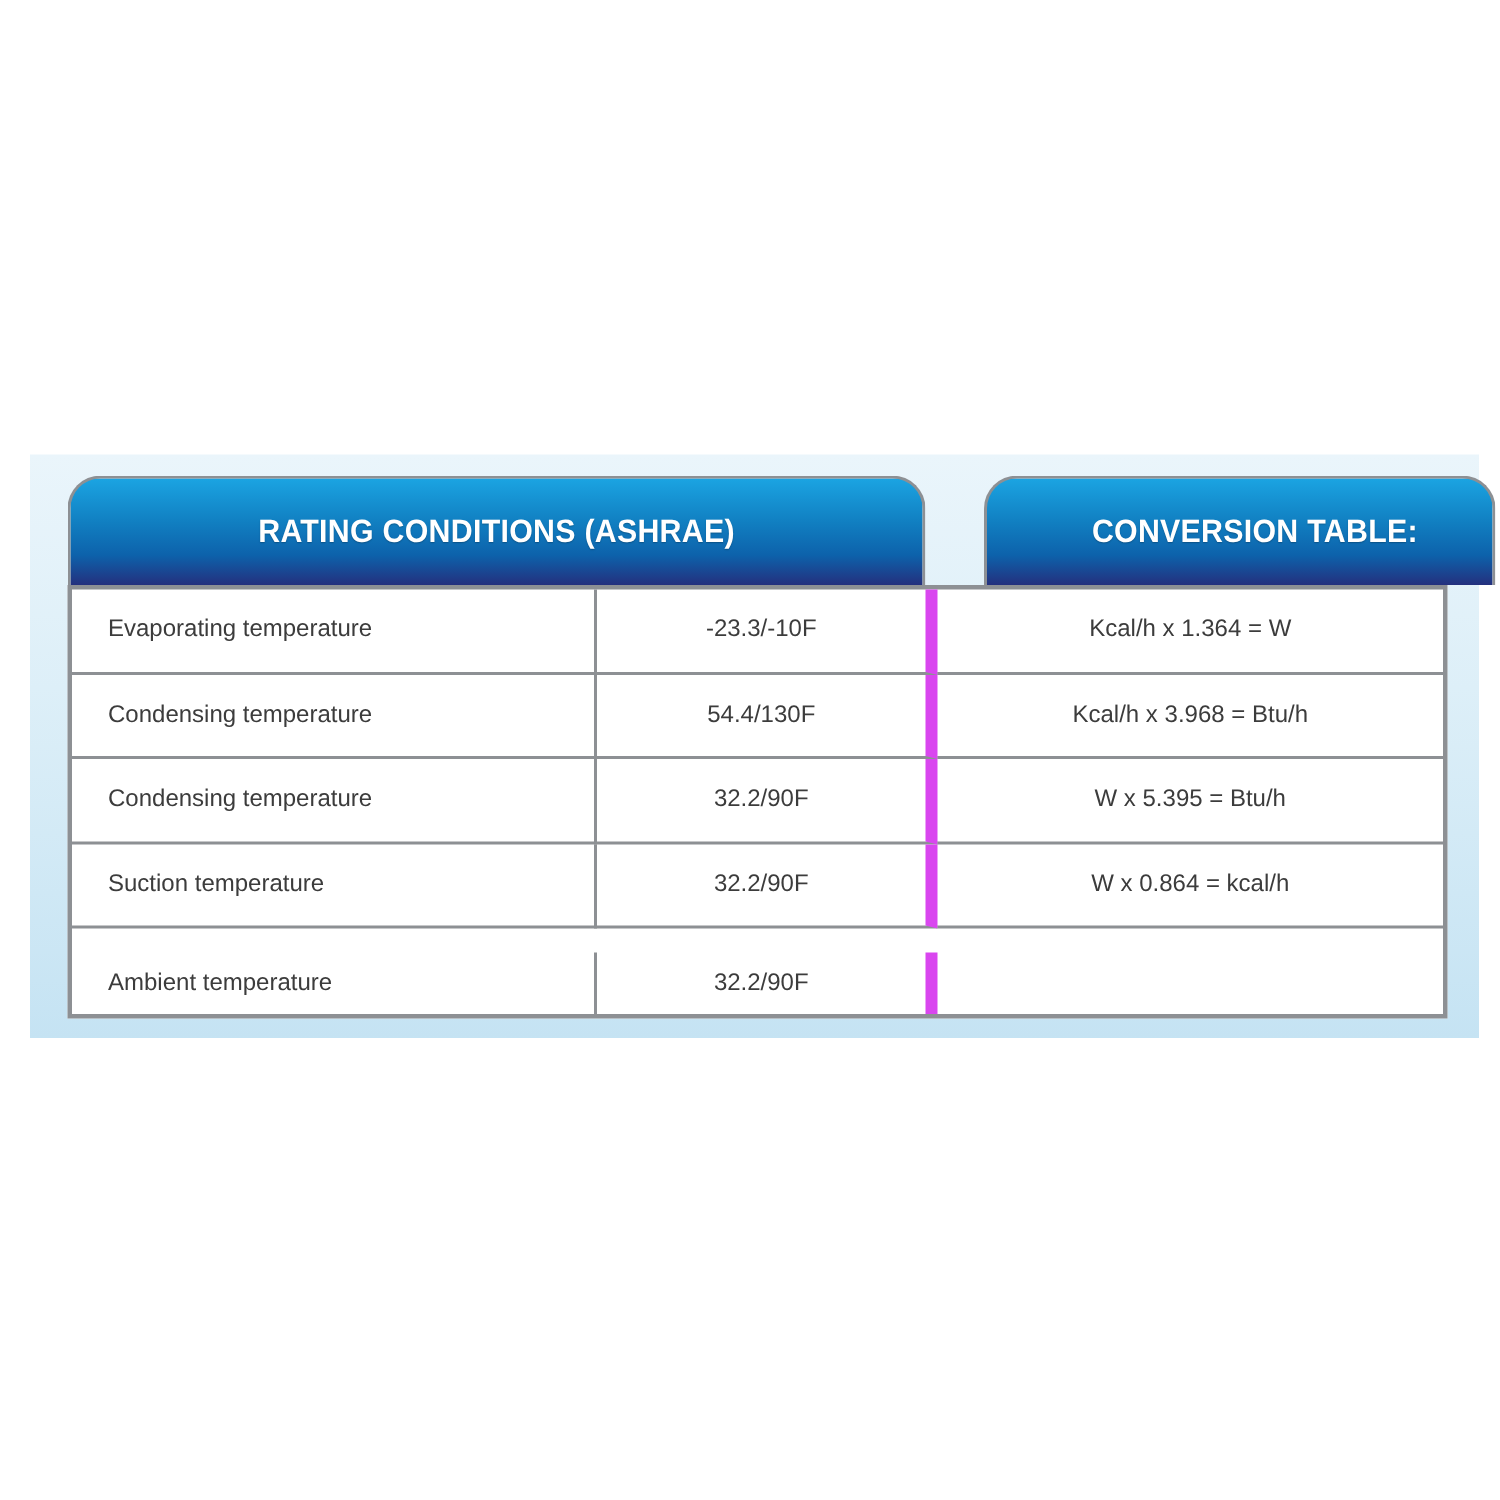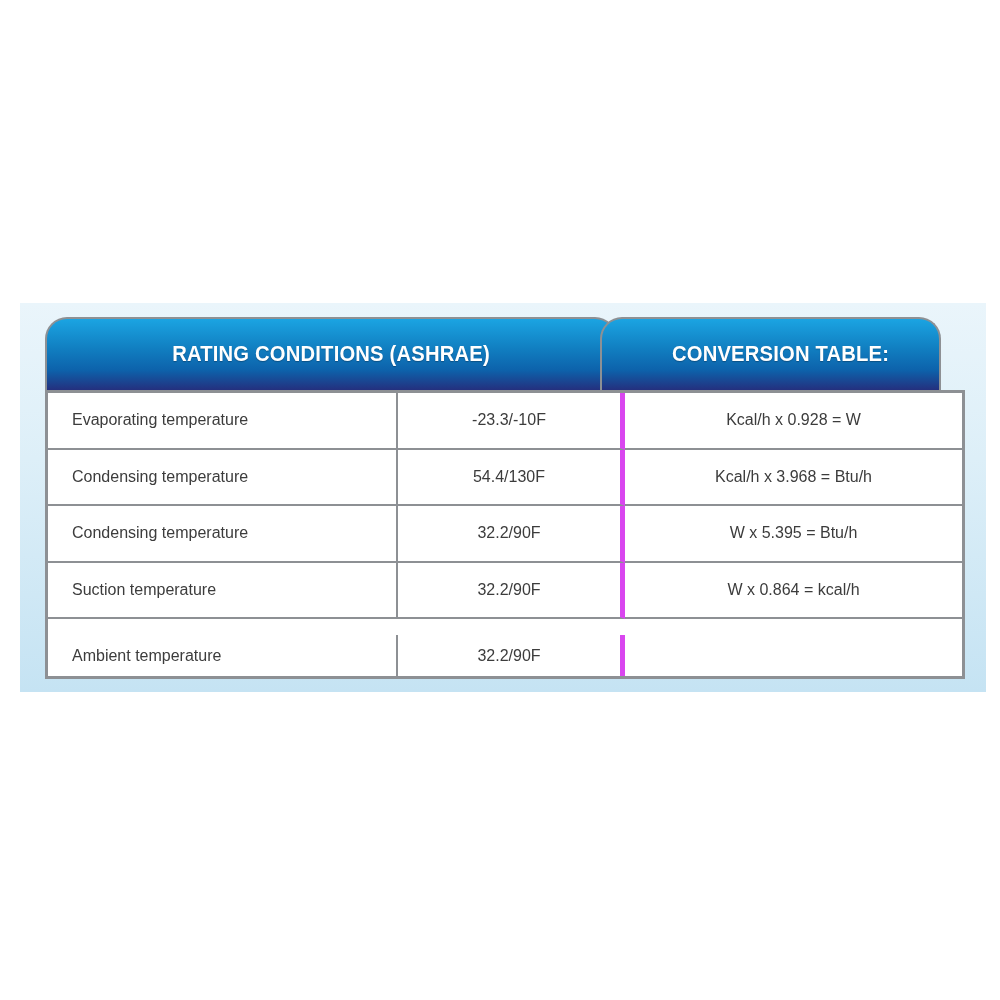--- a/index.html
+++ b/index.html
@@ -32,21 +32,21 @@
     box-sizing: border-box;
     border: 2px solid #8d9094;
     border-bottom: none;
     border-radius: 22px 22px 0 0;
     background: linear-gradient(180deg, #1ba4e2 0%, #1180c2 40%, #0d62ab 72%, #24307e 100%);
     display: flex;
     align-items: center;
     justify-content: center;
   }
   .header-tab.left  { left: 25px;  width: 572px; }
-  .header-tab.right { left: 580px; width: 341px; padding-left: 20px; }
+  .header-tab.right { left: 636px; width: 341px; padding-left: 20px; }
   .header-title {
     color: #ffffff;
     font-weight: bold;
     font-size: 21.5px;
     letter-spacing: 0.2px;
     transform: scaleX(0.94);
     white-space: nowrap;
     text-shadow: 0 1px 1px rgba(0,0,0,0.25);
   }
   
@@ -73,21 +73,21 @@
     overflow: hidden;
   }
   .cell.last-row { border-bottom: none; margin-top: 16px; }
   .cell.label {
     justify-content: flex-start;
     padding-left: 24px;
     border-right: 2px solid #8d9094;
   }
   .cell.value {
     justify-content: center;
-    border-right: 5px solid #d946ef;
+    border-right: 8px solid #d946ef;
   }
   .cell.formula { justify-content: center; }
 </style>
 </head>
 <body>
 
 <div class="canvas">
   <div class="panel">
 
     <div class="header-tab left">
@@ -95,21 +95,21 @@
     </div>
 
     <div class="header-tab right">
       <span class="header-title">CONVERSION TABLE:</span>
     </div>
 
     <div class="body-grid">
 
       <div class="cell label">Evaporating temperature</div>
       <div class="cell value">-23.3/-10F</div>
-      <div class="cell formula">Kcal/h x 0.928 = W</div>
+      <div class="cell formula">Kcal/h x 1.364 = W</div>
 
       <div class="cell label">Condensing temperature</div>
       <div class="cell value">54.4/130F</div>
       <div class="cell formula">Kcal/h x 3.968 = Btu/h</div>
 
       <div class="cell label">Condensing temperature</div>
       <div class="cell value">32.2/90F</div>
       <div class="cell formula">W x 5.395 = Btu/h</div>
 
       <div class="cell label">Suction temperature</div>

